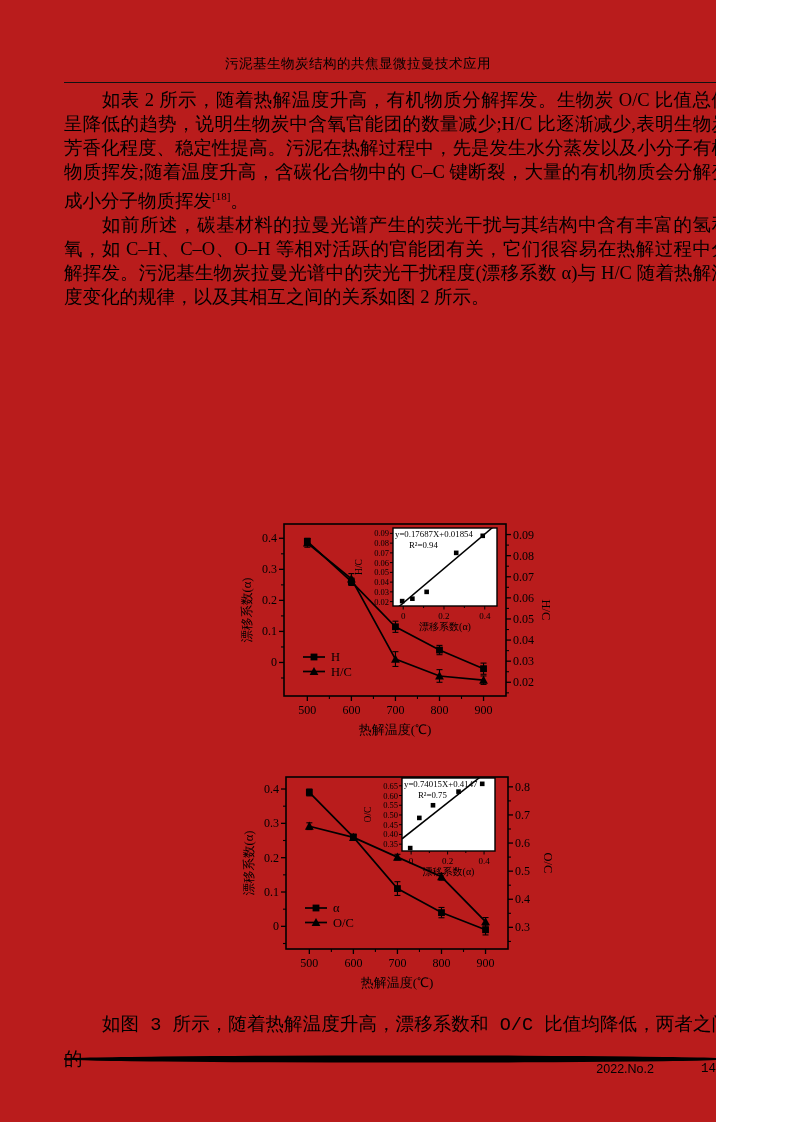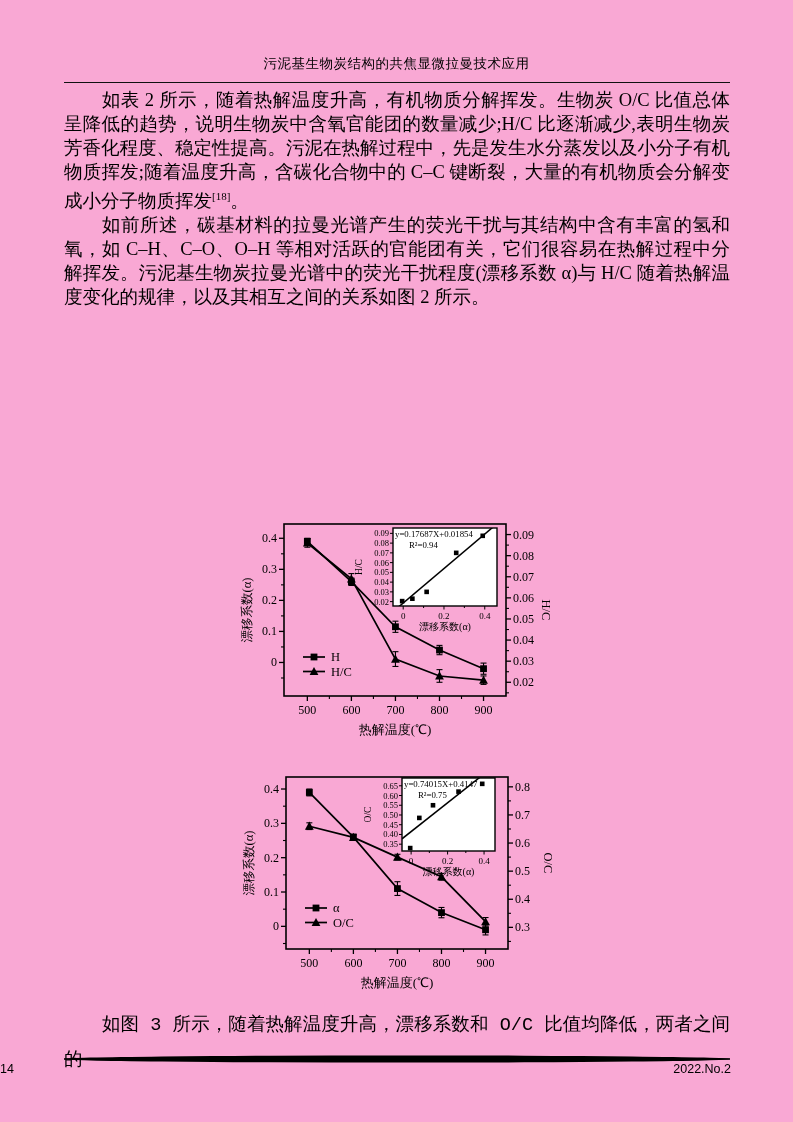--- a/index.html
+++ b/index.html
@@ -1,37 +1,37 @@
 <!DOCTYPE html>
 <html><head>
 <meta charset="utf-8">
 <style>
   html,body{margin:0;padding:0;background:#fff;}
-  .page{position:relative;width:793px;height:1122px;background:#f9a8d4;
+  .page{position:relative;width:716px;height:1122px;background:#b91c1c;
         font-family:"Liberation Serif",serif;color:#000;overflow:hidden;}
   .running-title{position:absolute;top:55px;left:0;right:0;text-align:center;
         font-size:13.5px;letter-spacing:.5px;}
   .header-rule{position:absolute;top:82px;left:64px;width:666px;border-top:1.8px solid #111;}
   .body-text{position:absolute;top:88px;left:64px;width:666px;
         font-size:18.5px;line-height:24px;text-align:justify;text-justify:inter-ideograph;}
   .body-text p{margin:0;text-indent:2.05em;}
   .ref{font-size:11px;}
   .fig{position:absolute;}
   .fig2{top:520px;left:240px;}
   .fig3{top:773px;left:242px;}
   .caption{position:absolute;left:0;right:0;text-align:center;
         font-family:"Liberation Sans",sans-serif;font-weight:bold;font-size:14px;}
   .cap2{top:742px;}
   .cap3{top:985px;}
   .cap-label{margin-right:.9em;}
   .para4{position:absolute;top:1008px;left:64px;width:666px;
         font-size:18.5px;line-height:35px;text-align:justify;text-indent:2.05em;font-family:Liberation Mono, monospace;}
   .footer-rule{position:absolute;top:1050px;left:64px;width:666px;height:10px;}
-  .page-number{position:absolute;top:1062px;left:0;right:0;text-align:left;
-        font-family:Liberation Sans, sans-serif;font-size:12.5px;}
+  .page-number{position:absolute;top:1062px;left:0;right:0;text-align:right;
+        font-family:Liberation Mono, monospace;font-size:12.5px;}
   .issue{position:absolute;top:1062px;right:62px;
         font-family:"Liberation Sans",sans-serif;font-size:12.5px;margin-left:24px;}
   svg text{fill:#000;}
 </style>
 </head>
 <body>
 
 <div class="page">
 
   <div class="running-title">污泥基生物炭结构的共焦显微拉曼技术应用</div>

